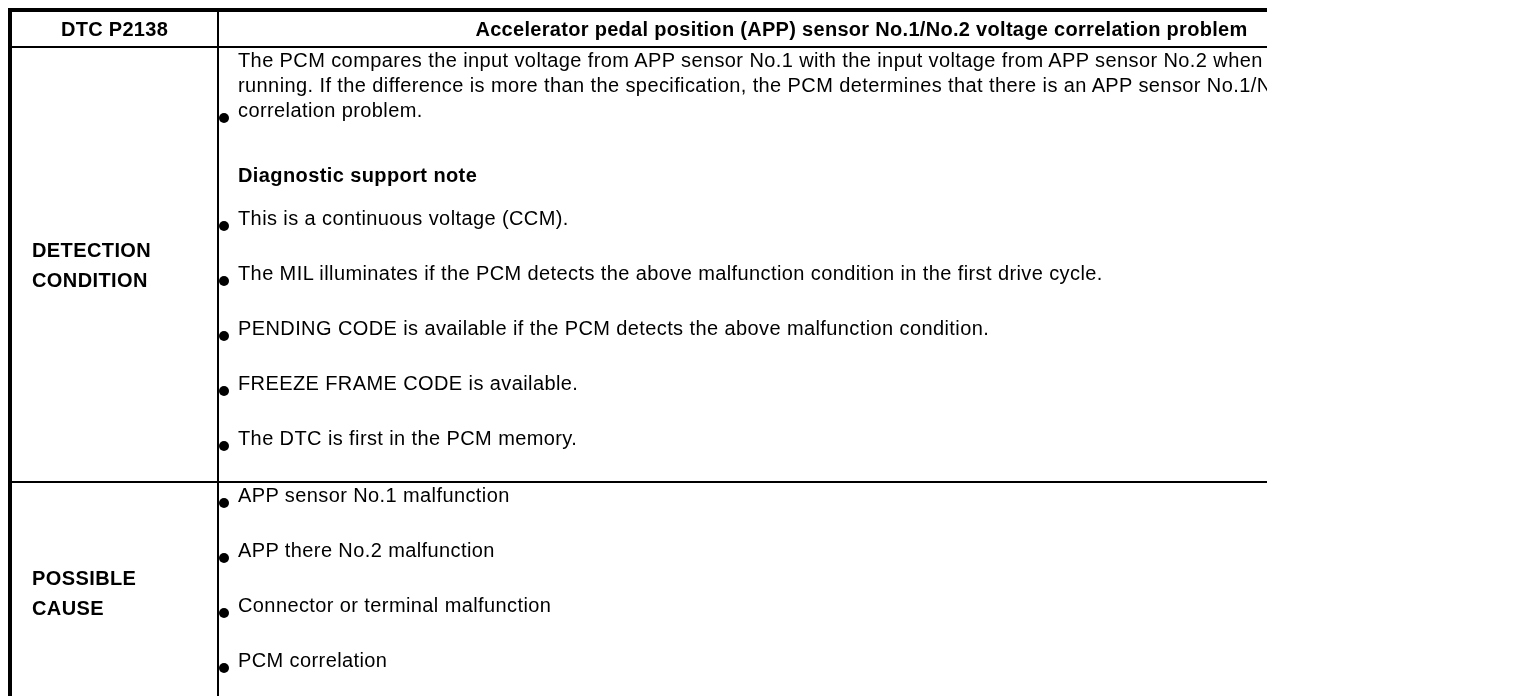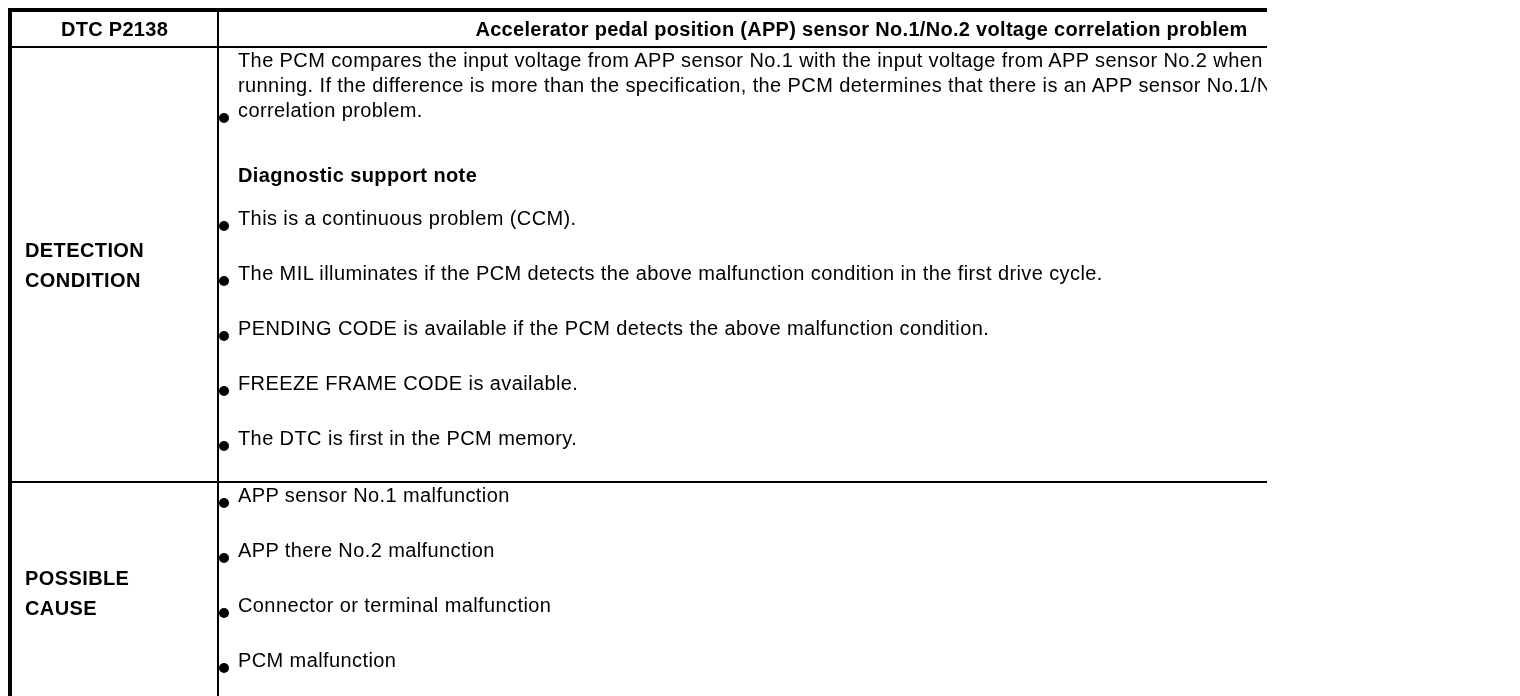--- a/index.html
+++ b/index.html
@@ -37,21 +37,21 @@
     font-weight: bold;
     font-size: 20px;
     letter-spacing: 0.3px;
   }
   .label-cell { vertical-align: middle !important; }
   .row-label {
     font-weight: bold;
     font-size: 20px;
     line-height: 30px;
     letter-spacing: 0.4px;
-    padding-left: 13px;
+    padding-left: 20px;
     max-width: 150px;
   }
   .content-cell { padding: 11px 12px 0 47px; }
   .li {
     display: flex;
     align-items: flex-end;
     margin-bottom: 30px;
     font-size: 20px;
     line-height: 25px;
     letter-spacing: 0.4px;
@@ -99,21 +99,21 @@
         <div class="row-label">DETECTION CONDITION</div>
       </td>
       <td class="content-cell">
         <div class="li">
           <span class="bullet"></span>
           <span class="txt">The PCM compares the input voltage from APP sensor No.1 with the input voltage from APP sensor No.2 when the engine is running. If the difference is more than the specification, the PCM determines that there is an APP sensor No.1/No.2 angle correlation problem.</span>
         </div>
         <div class="note-heading">Diagnostic support note</div>
         <div class="li">
           <span class="bullet"></span>
-          <span class="txt">This is a continuous problem (CCM).</span>
+          <span class="txt">This is a continuous voltage (CCM).</span>
         </div>
         <div class="li">
           <span class="bullet"></span>
           <span class="txt">The MIL illuminates if the PCM detects the above malfunction condition in the first drive cycle.</span>
         </div>
         <div class="li">
           <span class="bullet"></span>
           <span class="txt">PENDING CODE is available if the PCM detects the above malfunction condition.</span>
         </div>
         <div class="li">
@@ -139,19 +139,19 @@
         <div class="li">
           <span class="bullet"></span>
           <span class="txt">APP there No.2 malfunction</span>
         </div>
         <div class="li">
           <span class="bullet"></span>
           <span class="txt">Connector or terminal malfunction</span>
         </div>
         <div class="li">
           <span class="bullet"></span>
-          <span class="txt">PCM malfunction</span>
+          <span class="txt">PCM correlation</span>
         </div>
       </td>
     </tr>
   </tbody>
     </table>
 </div>
 
 </body></html>

